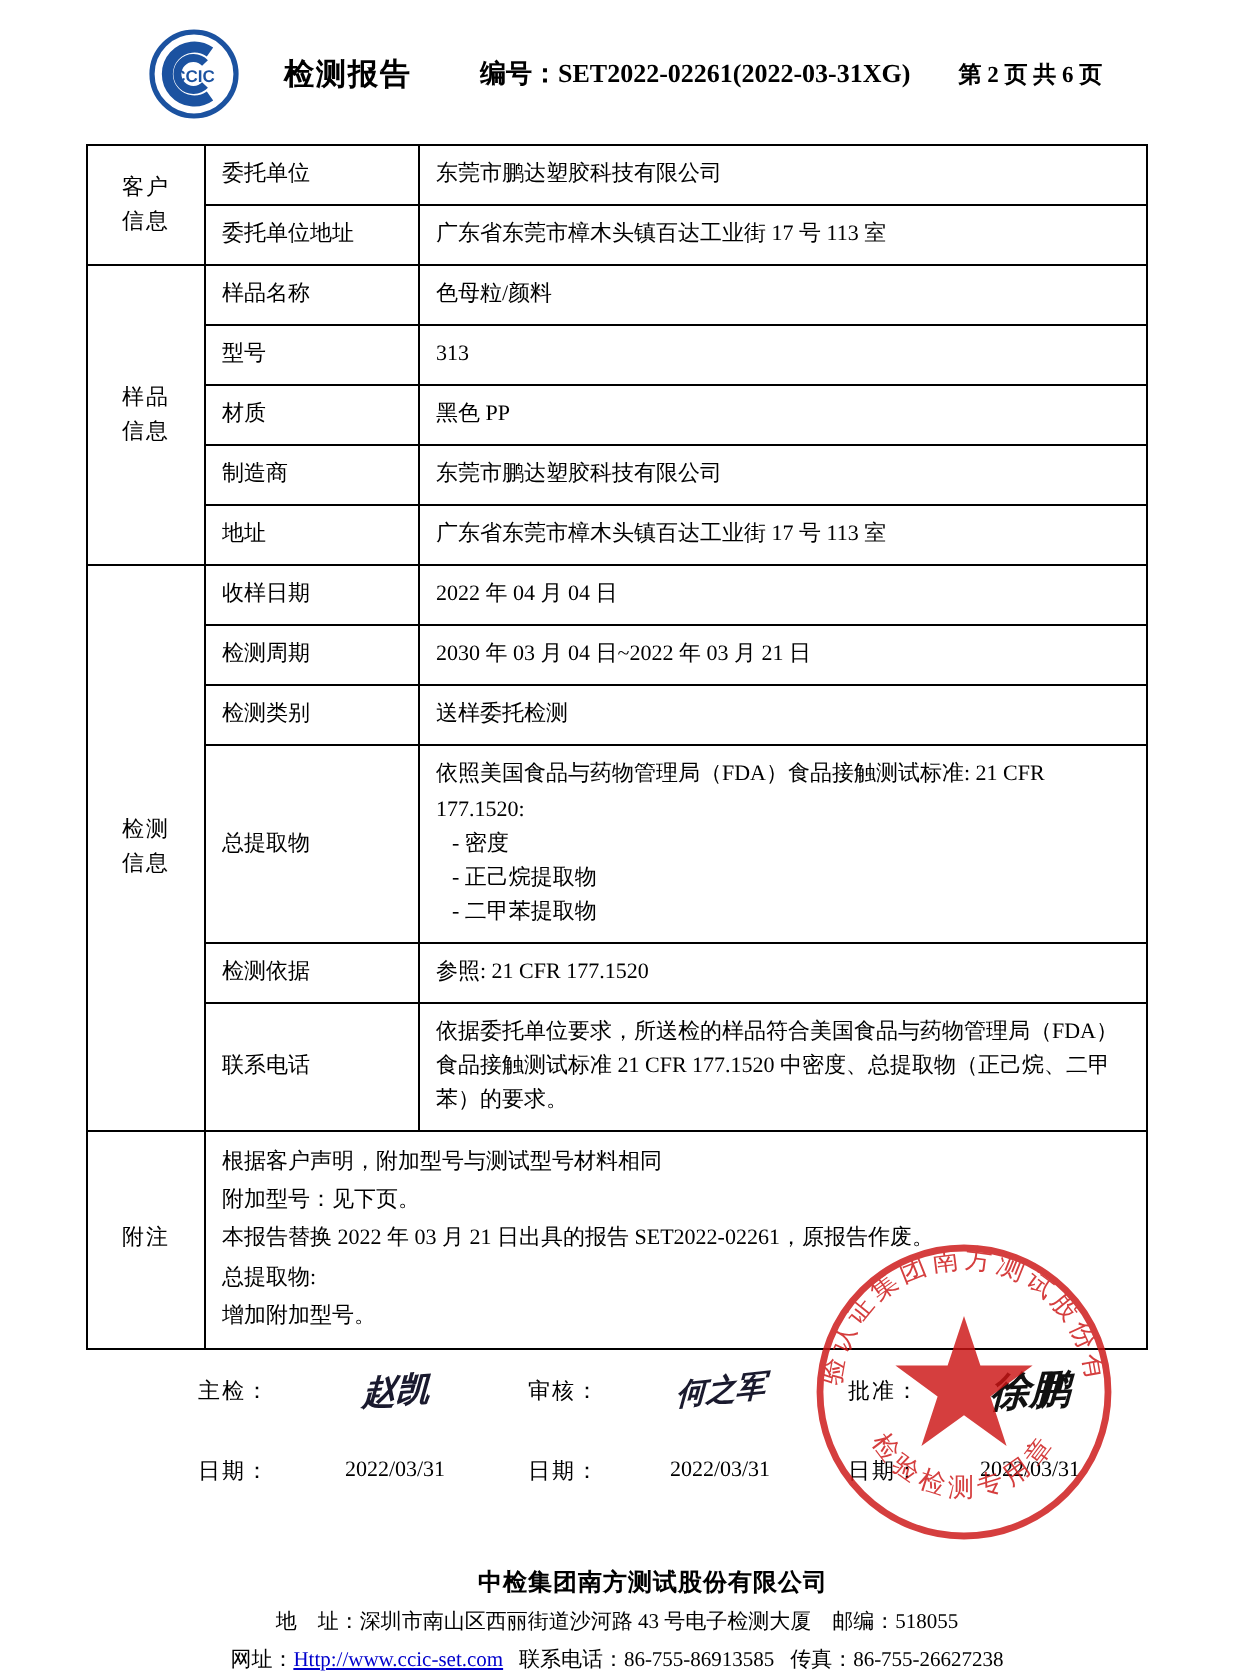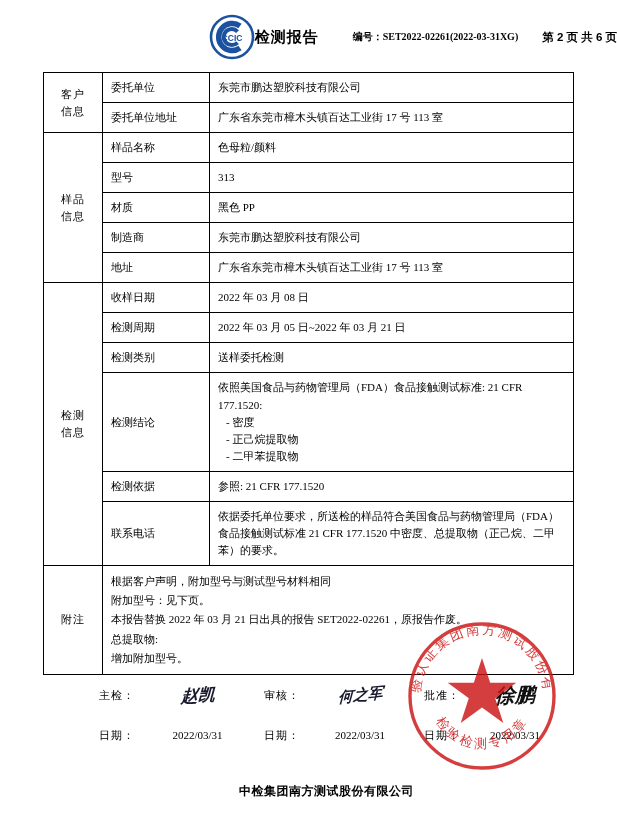--- a/index.html
+++ b/index.html
@@ -11,41 +11,41 @@
     font-size:11px;
     position:relative;
     overflow:hidden;
   }
   .page{position:relative;width:617px;height:840px;}
 
   
   .header{
     display:flex;align-items:center;
     padding:14px 0 10px 0;
-    justify-content:flex-end;
   }
   .logo{
     width:46px;height:46px;margin-left:74px;
     position:relative;flex:none;
   }
   .logo svg{display:block;}
   .doc-title{
+    margin-left:22px;
     font-size:15px;font-weight:bold;
     letter-spacing:1px;
     font-family:"Liberation Sans","DejaVu Sans",sans-serif;
   }
   .rep-no{
     margin-left:34px;
-    font-size:10px;font-weight:bold;
+    font-size:13px;font-weight:bold;
     white-space:nowrap;
   }
   .rep-no .label{font-family:"Liberation Sans","DejaVu Sans",sans-serif;}
   .pageno{
     margin-left:24px;font-size:11.5px;font-weight:bold;white-space:nowrap;
-    font-family:Liberation Sans, sans-serif;
+    font-family:Liberation Serif, serif;
   }
 
   
   table.main{
     border-collapse:collapse;
     width:531px;
     margin:2px 0 0 43px;
     table-layout:fixed;
   }
   table.main td{
@@ -189,32 +189,32 @@
       <td class="field">地址</td>
       <td class="val">广东省东莞市樟木头镇百达工业街 17 号 113 室</td>
     </tr>
 
     <tr>
       <td class="cat" rowspan="6">
         <span class="catline">检测</span>
         <span class="catline">信息</span>
       </td>
       <td class="field">收样日期</td>
-      <td class="val">2022 年 03 月 08 日</td>
+      <td class="val">2022 年 04 月 04 日</td>
     </tr>
     <tr>
       <td class="field">检测周期</td>
-      <td class="val">2022 年 03 月 05 日~2022 年 03 月 21 日</td>
+      <td class="val">2030 年 03 月 04 日~2022 年 03 月 21 日</td>
     </tr>
     <tr>
       <td class="field">检测类别</td>
       <td class="val">送样委托检测</td>
     </tr>
     <tr>
-      <td class="field">检测结论</td>
+      <td class="field">总提取物</td>
       <td class="val">
         <div>依照美国食品与药物管理局（FDA）食品接触测试标准: 21 CFR 177.1520:</div>
         <div class="indent">- 密度</div>
         <div class="indent">- 正己烷提取物</div>
         <div class="indent">- 二甲苯提取物</div>
       </td>
     </tr>
     <tr>
       <td class="field">检测依据</td>
       <td class="val">参照: 21 CFR 177.1520</td>
@@ -278,15 +278,27 @@
         <text font-size="13" fill="#cc1414" font-family="Liberation Sans, sans-serif" letter-spacing="3">
           <textPath href="#arcBot" startOffset="50%" text-anchor="middle">检验检测专用章</textPath>
         </text>
         <polygon fill="#cc1414" points="84,46 92.2,70.8 118.3,70.8 97.2,86.2 105.3,111 84,95.6 62.7,111 70.8,86.2 49.7,70.8 75.8,70.8"></polygon>
       </g>
     </svg>
   </div>
 
   <div class="footer">
     <div class="org">中检集团南方测试股份有限公司</div>
+    <div>
+      <span>地　址：</span><span>深圳市南山区西丽街道沙河路 43 号电子检测大厦</span>
+      <span>&nbsp;&nbsp;</span>
+      <span>邮编：</span><span>518055</span>
+    </div>
+    <div>
+      <span>网址：</span><span class="url">Http://www.ccic-set.com</span>
+      <span>&nbsp;</span>
+      <span>联系电话：</span><span>86-755-86913585</span>
+      <span>&nbsp;</span>
+      <span>传真：</span><span>86-755-26627238</span>
+    </div>
   </div>
 
 </div>
 
 </body></html>

